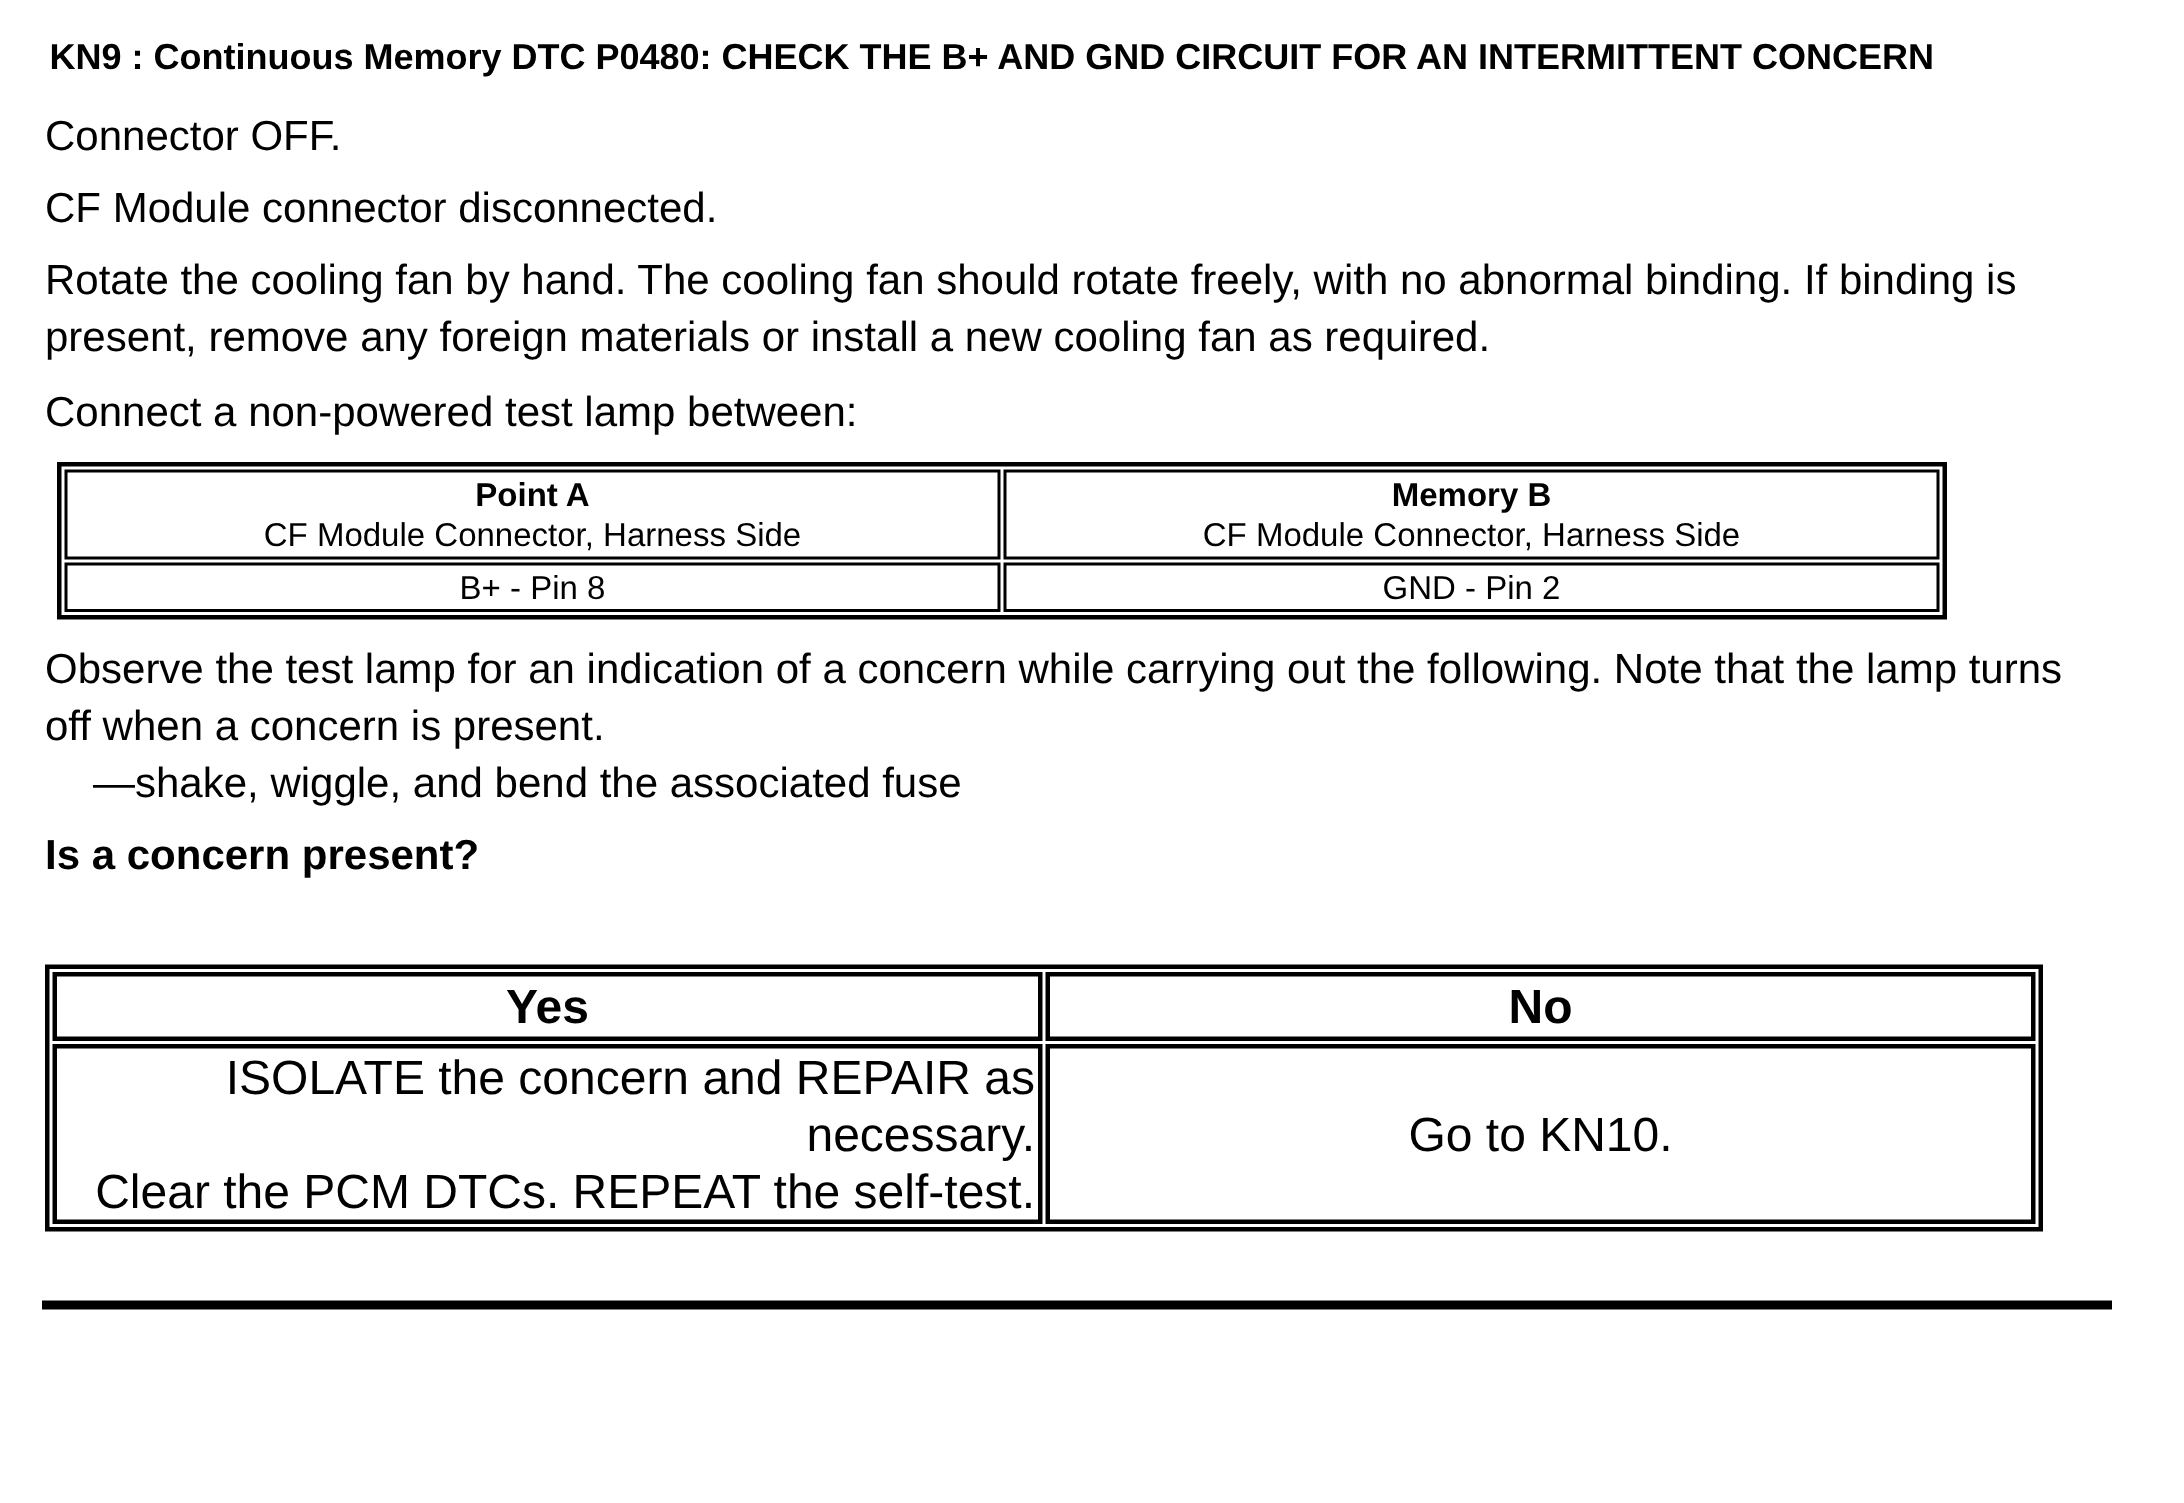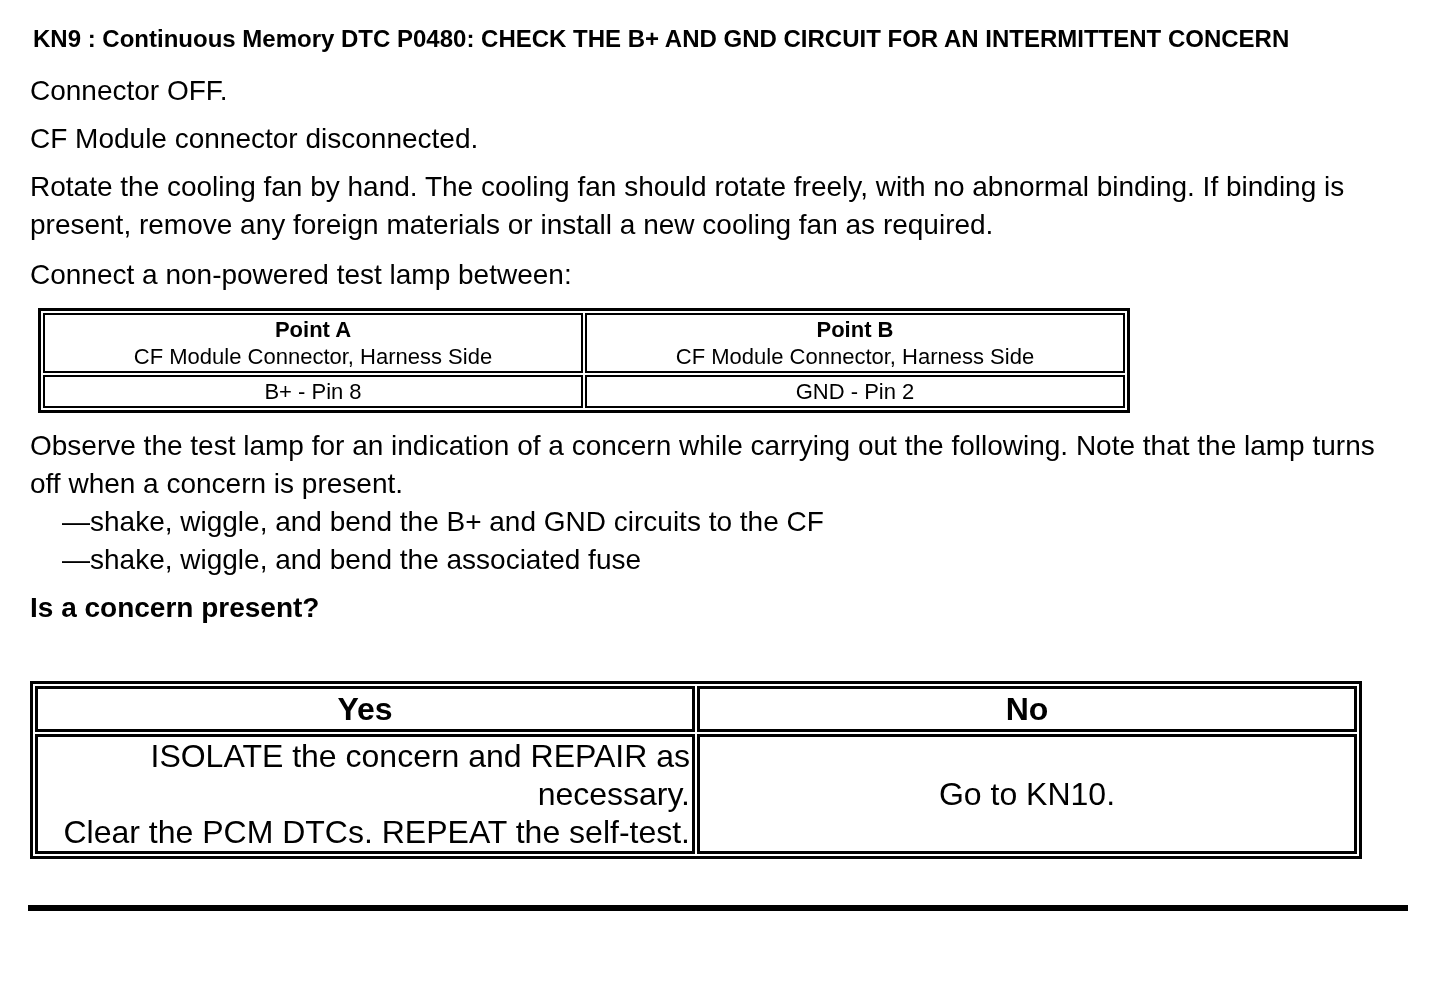--- a/index.html
+++ b/index.html
@@ -29,21 +29,21 @@
   }
   .para-connect { margin-top: 12px; margin-bottom: 0; }
 
   table { background: #ffffff; }
 
   .lamp-table {
     table-layout: fixed;
     border-collapse: separate;
     border-spacing: 2px;
     border: 3px solid #000000;
-    width: 1092px;
+    width: 1260px;
     margin: 14px 0 0 8px;
   }
   .lamp-table td {
     border: 2px solid #000000;
     text-align: center;
     padding: 1px 2px;
     font-size: 22px;
     line-height: 27px;
   }
   .cell-title { font-weight: bold; }
@@ -114,35 +114,34 @@
   <p class="para para-connect">Connect a non-powered test lamp between:</p>
 
   <table class="lamp-table">
     <tbody>
       <tr>
         <td>
           <div class="cell-title">Point A</div>
           <div>CF Module Connector, Harness Side</div>
         </td>
         <td>
-          <div class="cell-title">Point B</div>
+          <div class="cell-title">Memory B</div>
           <div>CF Module Connector, Harness Side</div>
         </td>
       </tr>
       <tr>
         <td>B+ - Pin 8</td>
         <td>GND - Pin 2</td>
       </tr>
     </tbody>
   </table>
 
   <p class="para observe">Observe the test lamp for an indication of a concern while carrying out the following. Note that the lamp turns off when a concern is present.</p>
 
   <ul class="actions">
-    <li>—shake, wiggle, and bend the B+ and GND circuits to the CF</li>
     <li>—shake, wiggle, and bend the associated fuse</li>
   </ul>
 
   <p class="question">Is a concern present?</p>
 
   <table class="decision-table">
     <tbody>
       <tr>
         <th>Yes</th>
         <th>No</th>

